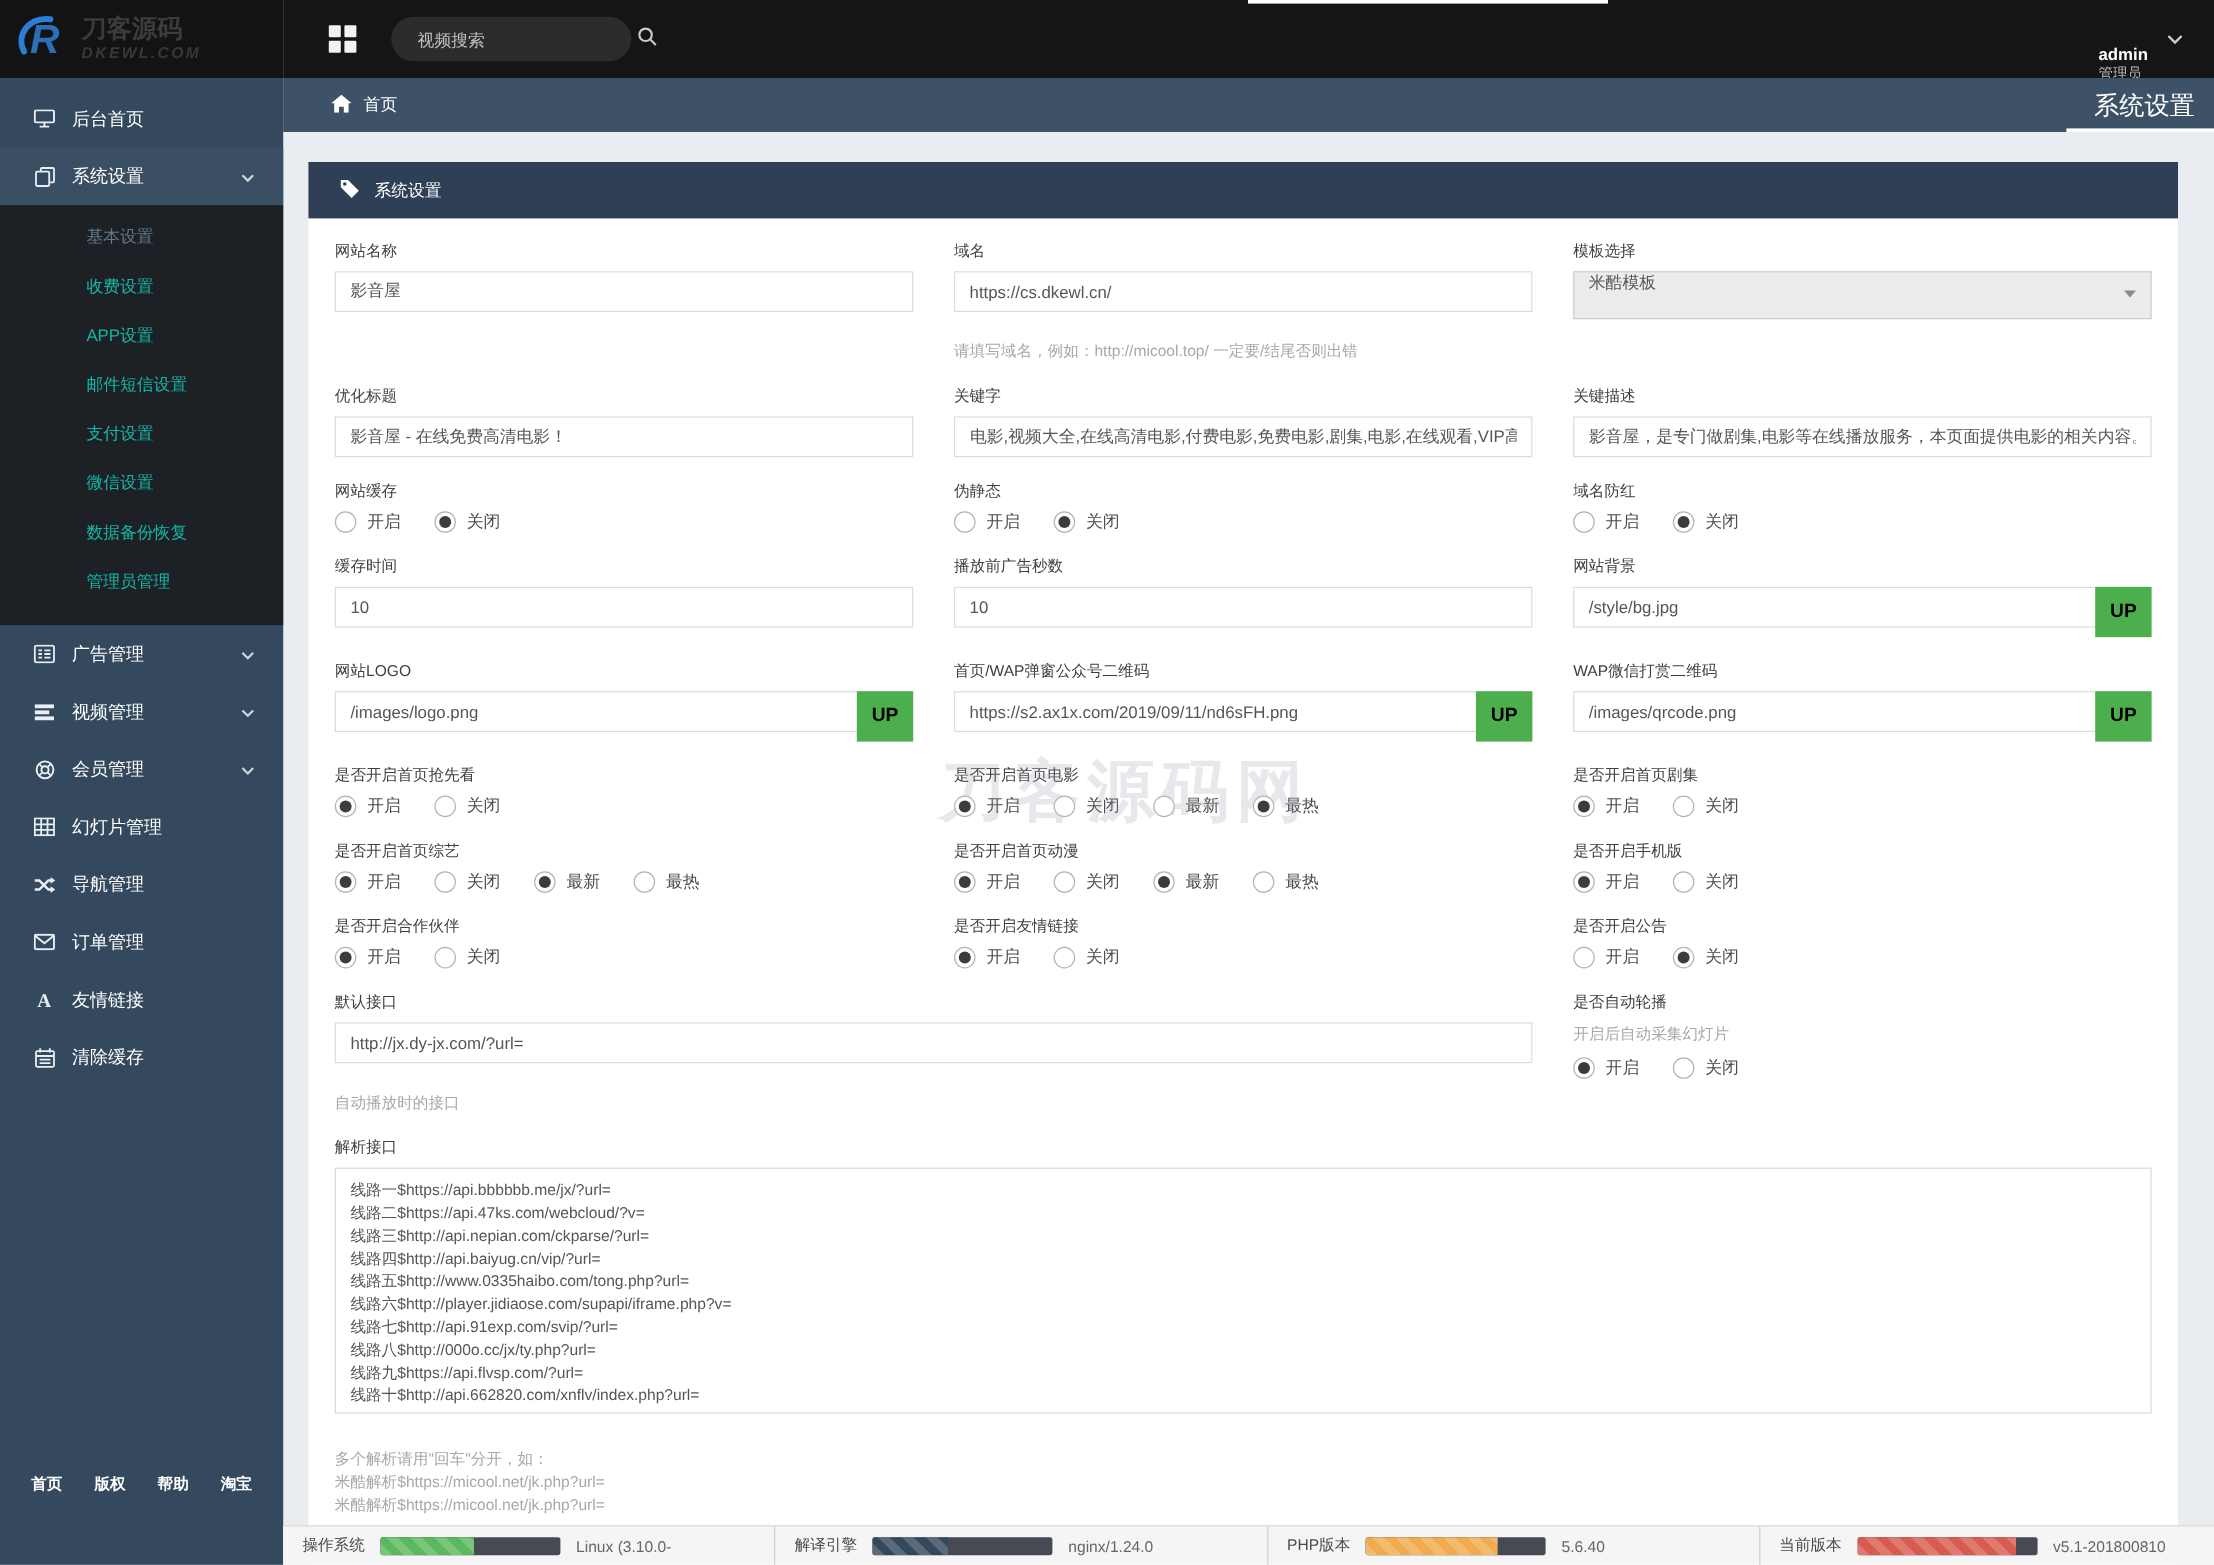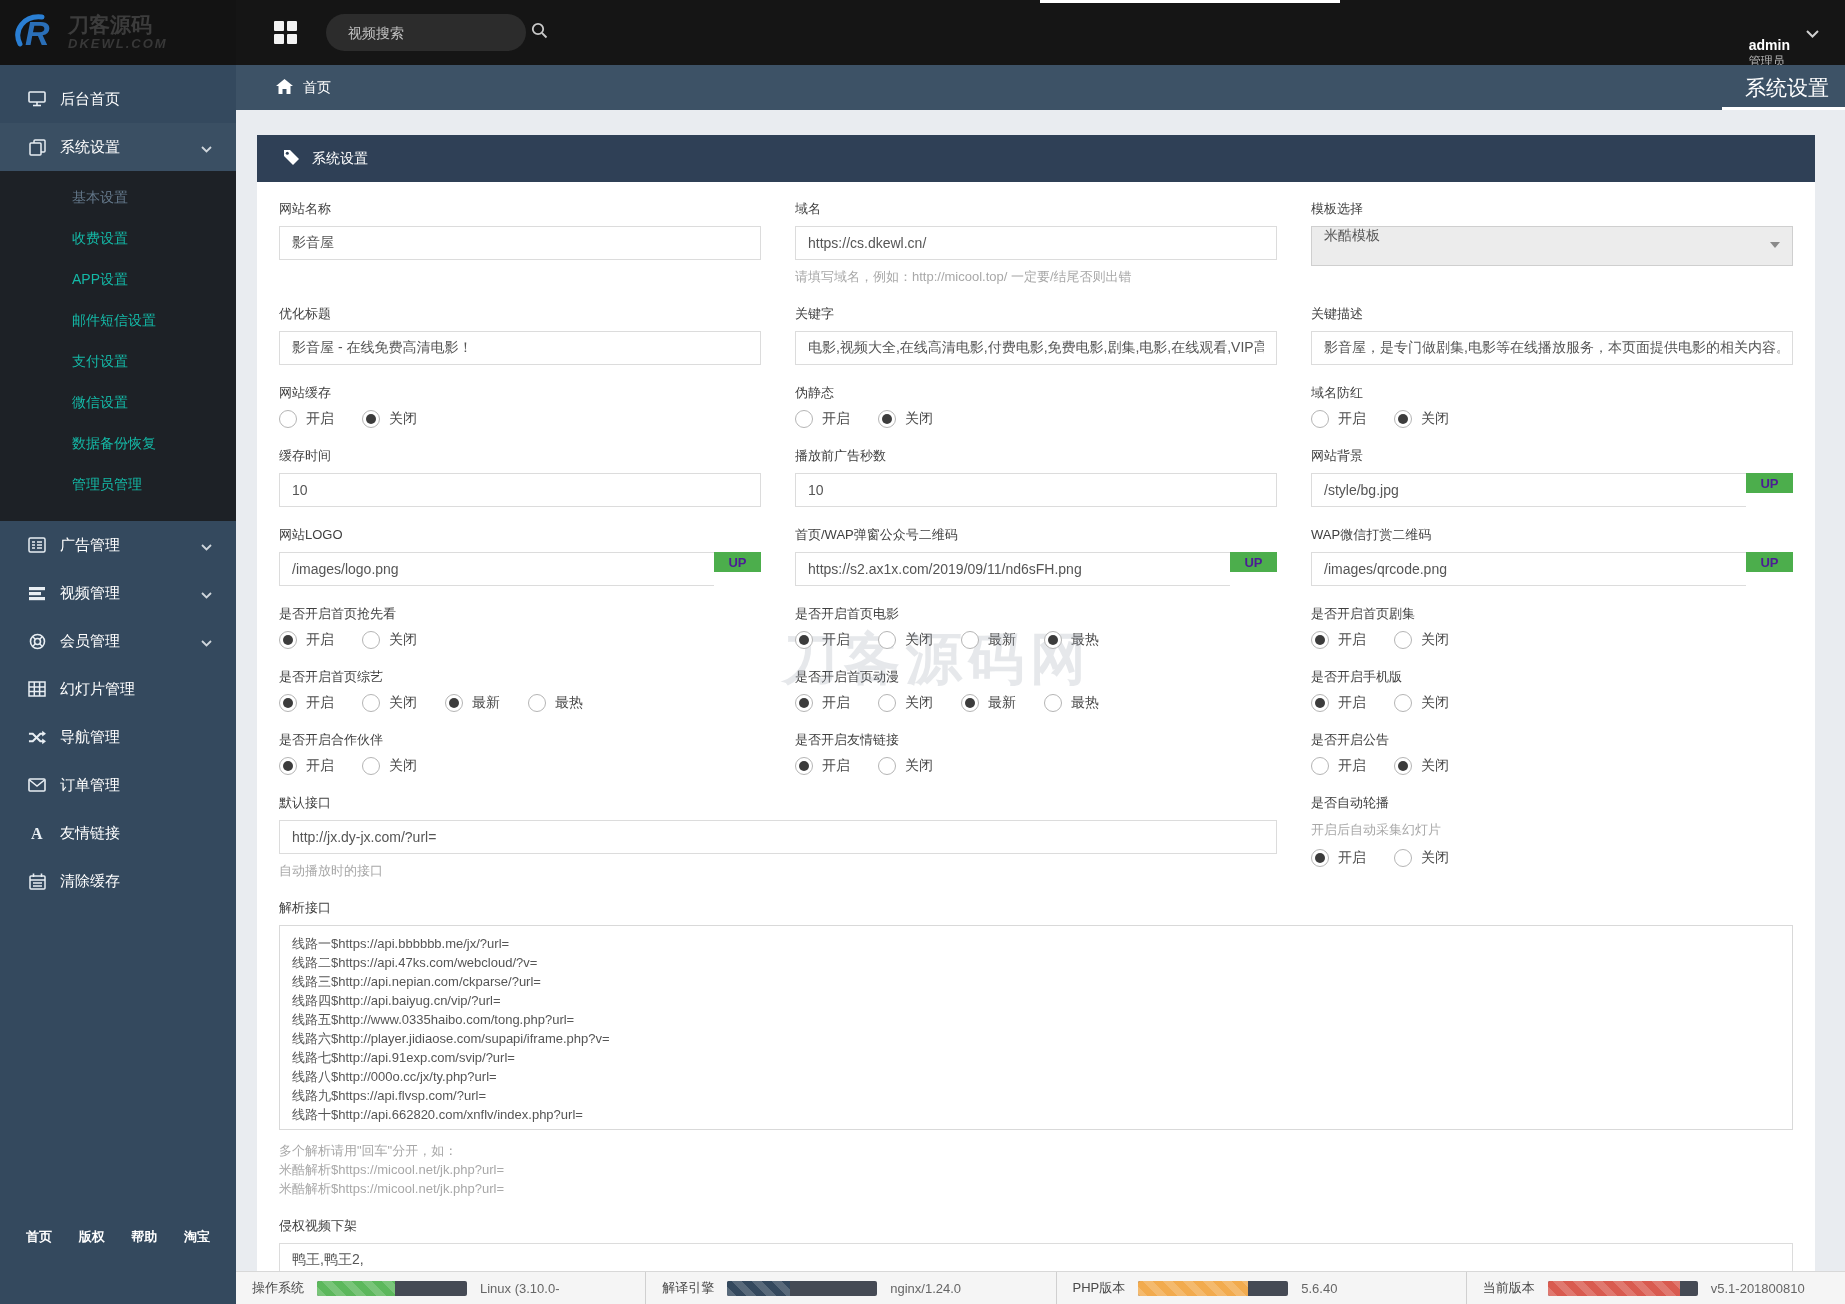--- a/index.html
+++ b/index.html
@@ -46,32 +46,32 @@
   .main{position:absolute;left:236px;top:110px;right:0;bottom:0;padding:25px 30px 0 21px;}
   .panel{background:#fff;width:1558px;position:relative;}
   .panel-h{height:47px;background:#2f4056;display:flex;align-items:center;gap:12px;
     padding-left:26px;color:#fff;font-size:14px;}
   .panel-b{padding:18px 22px 10px 22px;position:relative;}
   .watermark{position:absolute;left:525px;top:440px;font-size:56px;font-weight:bold;
     color:rgba(140,152,163,0.22);letter-spacing:6px;pointer-events:none;white-space:nowrap;}
   .frow{display:grid;grid-template-columns:1fr 1fr 1fr;column-gap:34px;margin-bottom:19px;}
   .cell{min-width:0;}
   .flabel{font-size:13px;color:#3f3f3f;margin-bottom:8px;}
-  .fhelp{font-size:13px;color:#a8a8a8;margin-top:7px;line-height:19px;}
+  .fhelp{font-size:13px;color:#a8a8a8;margin-top:23px;line-height:19px;}
   .fhelp.above{margin:0 0 10px 0;}
   .tinput{width:100%;height:34px;border:1px solid #dcdcdc;background:#fff;color:#555;
     font-size:14px;padding:0 12px;font-family:inherit;outline:none;}
   .tselect{width:100%;height:40px;border:1px solid #cfcfcf;background:#ececec;color:#555;
     font-size:14px;padding:0 12px;display:flex;align-items:flex-start;cursor:pointer;position:relative;}
   .tselect .caret{position:absolute;right:12px;top:15px;width:0;height:0;
     border-left:5px solid transparent;border-right:5px solid transparent;border-top:6px solid #8a8a8a;}
   .igroup{display:flex;}
   .igroup .tinput{flex:1;border-right:none;}
-  .upbtn{width:47px;height:20px;background:#4cae4c;color:#4c1d95;border:none;font-weight:bold;
-    font-size:13px;cursor:pointer;font-family:inherit;}
+  .upbtn{width:47px;height:42px;background:#4cae4c;color:#000000;border:none;font-weight:bold;
+    font-size:16px;cursor:pointer;font-family:inherit;}
   .radios{display:flex;align-items:center;margin-top:4px;text-align:center;}
   .ropt{display:flex;align-items:center;margin-right:28px;cursor:pointer;}
   .radio{width:18px;height:18px;border:1px solid #b5b5b5;border-radius:50%;background:#fff;
     position:relative;display:inline-block;}
   .radio.checked::after{content:"";position:absolute;left:3px;top:3px;width:10px;height:10px;
     border-radius:50%;background:#3c3c3c;}
   .rlabel{font-size:14px;color:#4a4a4a;margin-left:9px;}
   textarea.tarea{width:100%;height:205px;border:1px solid #d9d9d9;padding:8px 12px;color:#555;
     font-size:13px;line-height:19px;font-family:inherit;resize:none;outline:none;overflow:hidden;white-space:pre;}
   

